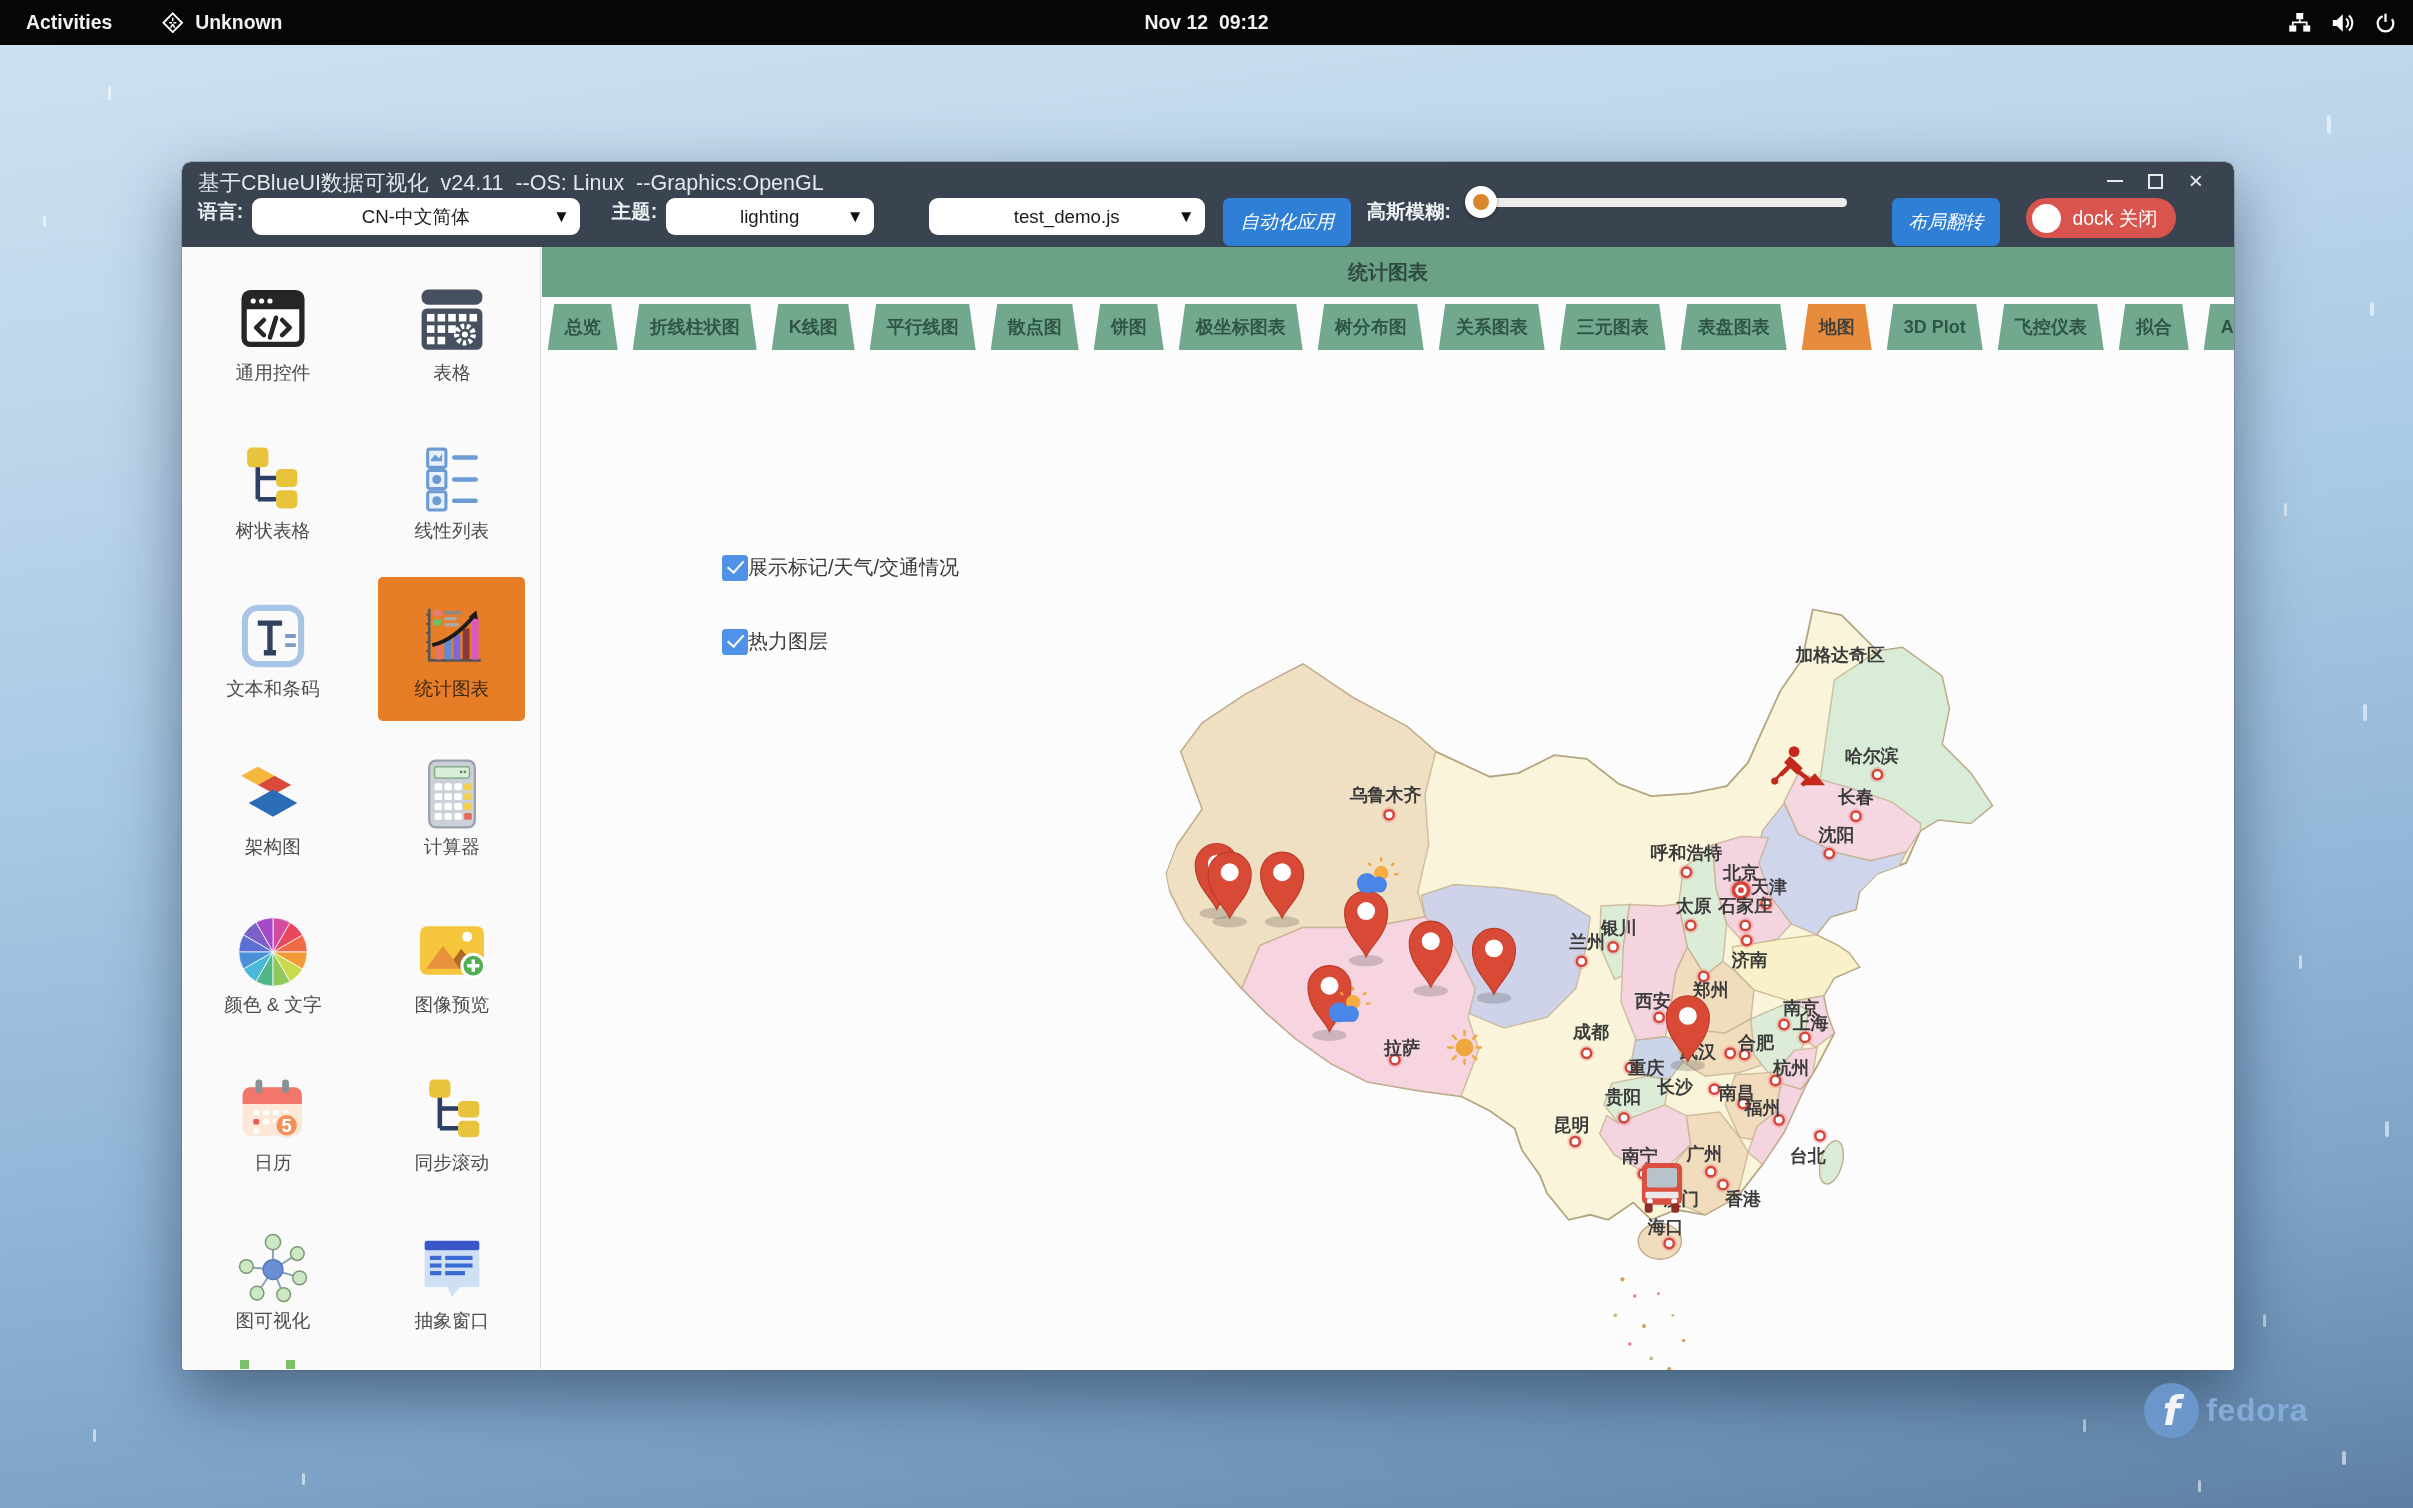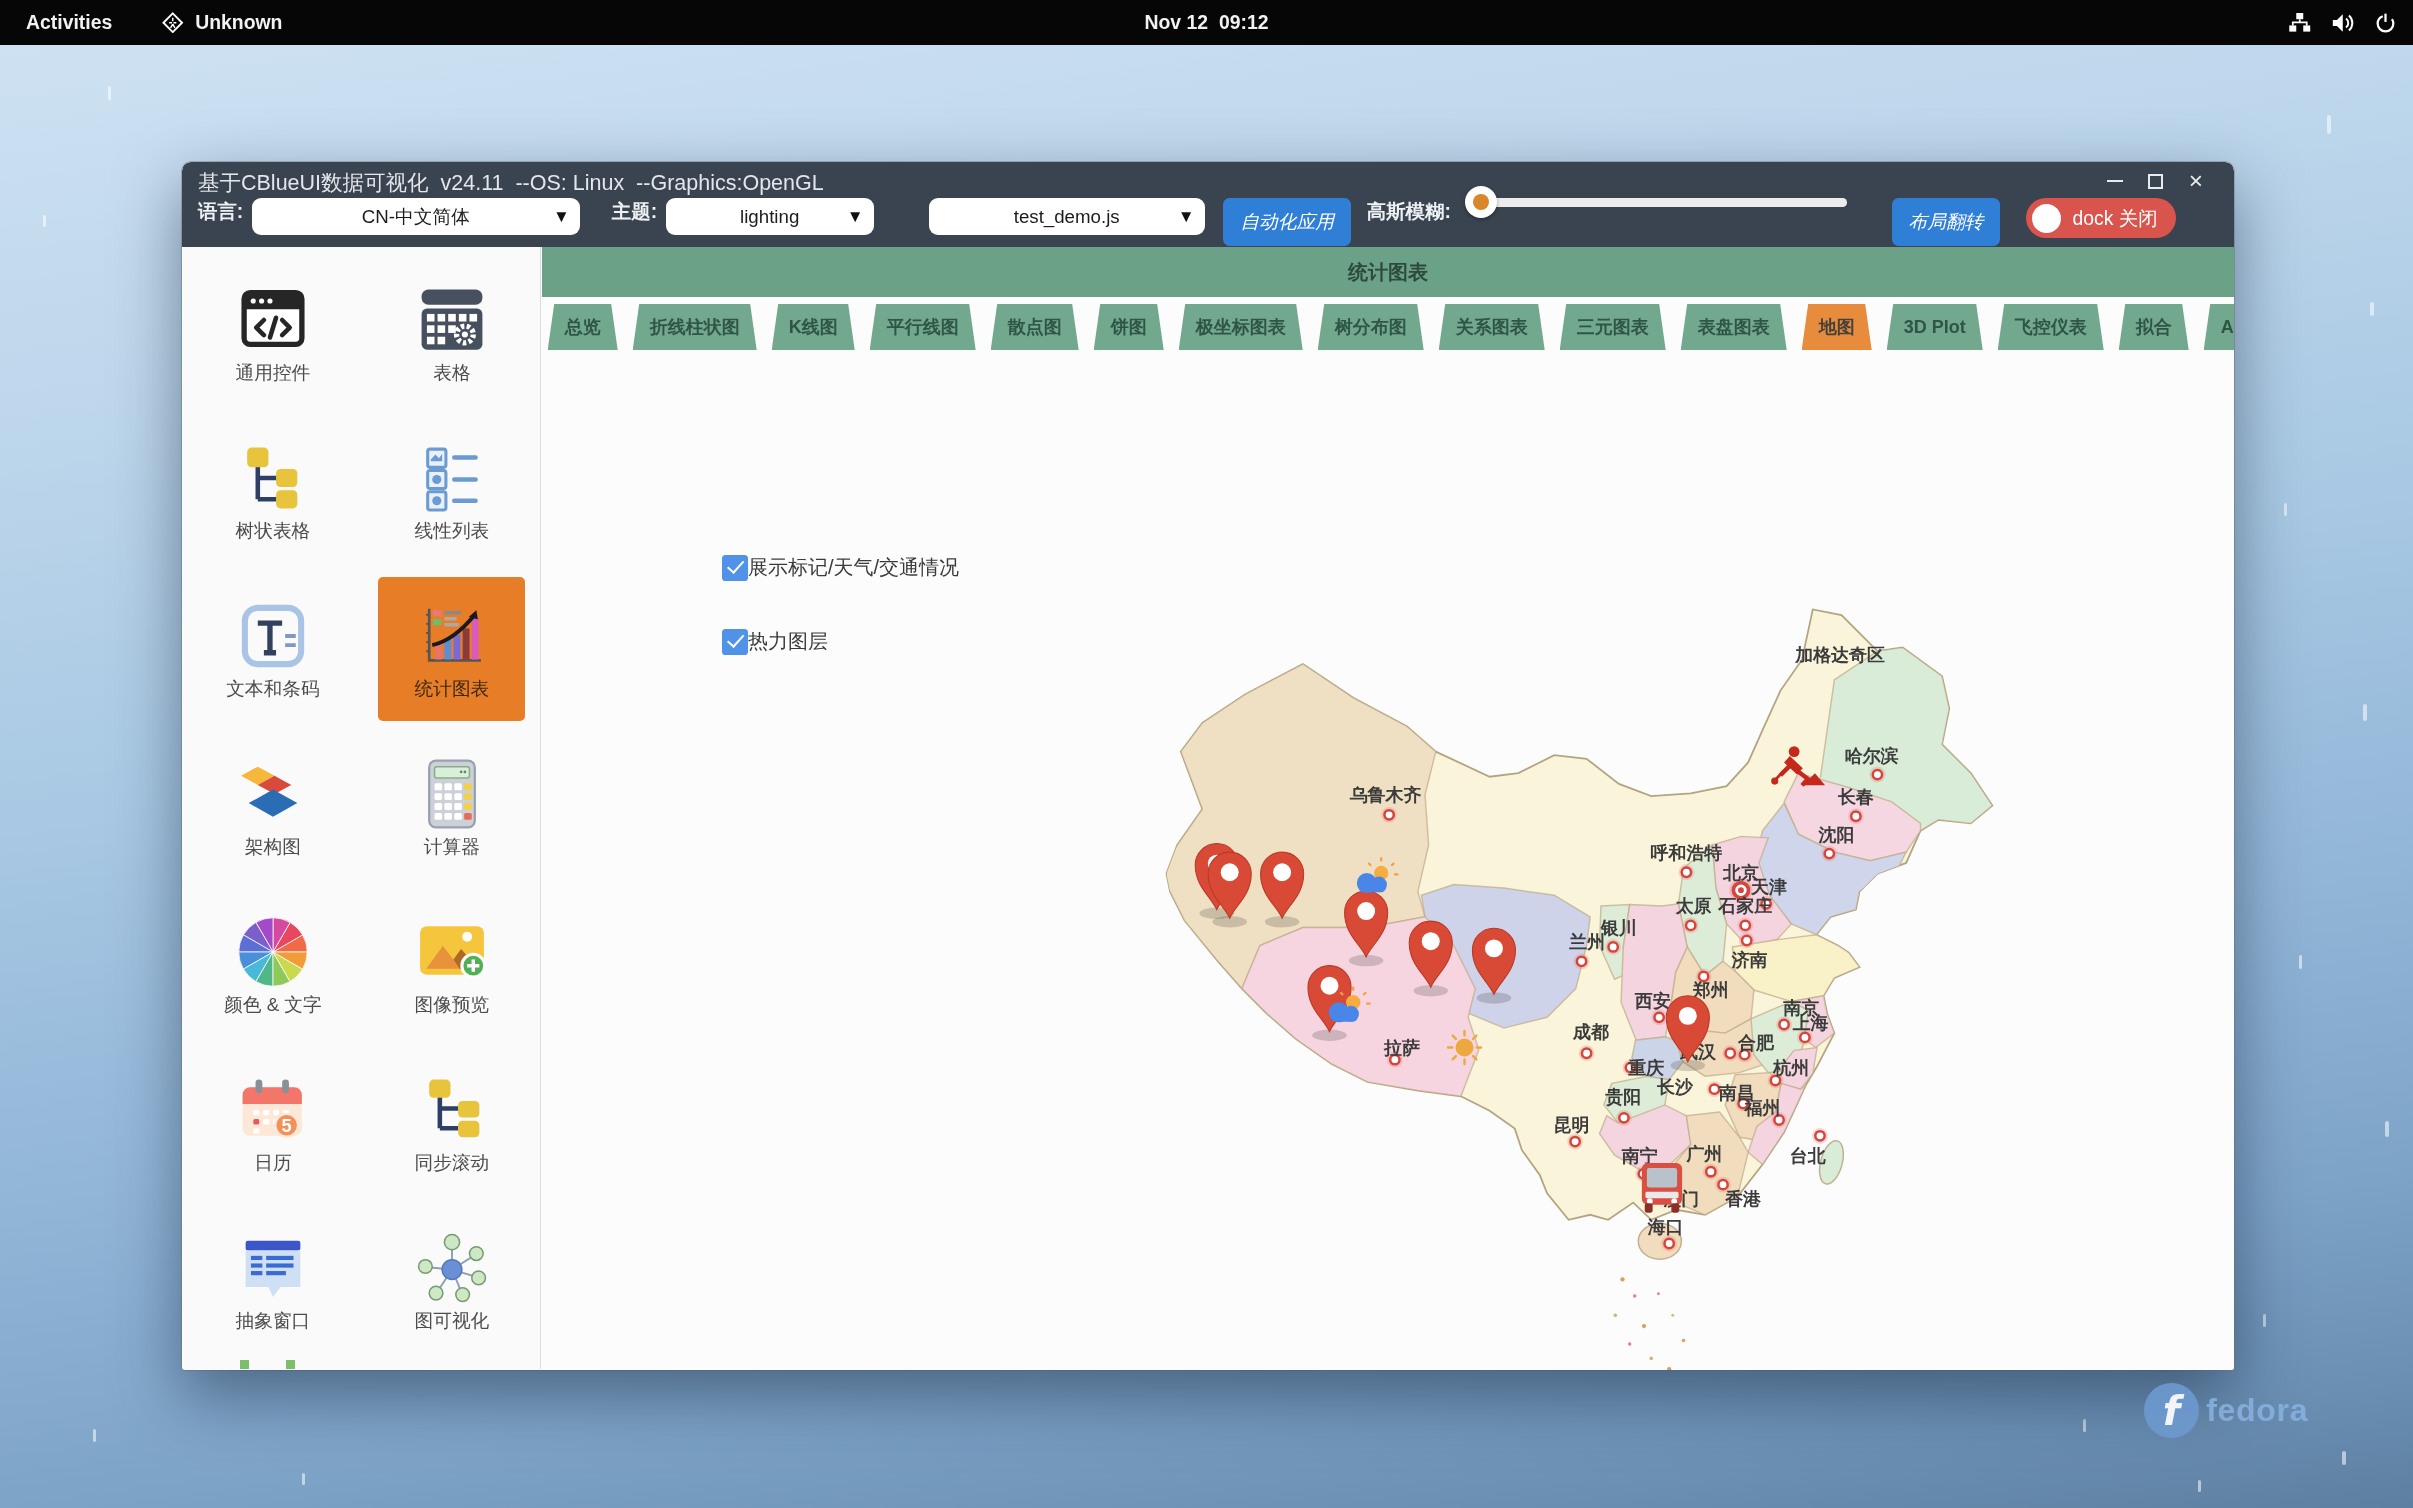--- a/index.html
+++ b/index.html
@@ -422,55 +422,55 @@
                   <rect x="58" y="64" width="28" height="22" rx="6" fill="#e8c33c"></rect>
                 </svg>
               </div>
               <div class="side-label">同步滚动</div>
             </div>
           </div>
           <div class="side-item">
             <div class="side-card">
               <div class="icon-box">
                 <svg viewBox="0 0 100 100">
+                  <g stroke="#8aa0b5" stroke-width="2.5">
+                    <path d="M50,52 L50,18 M50,52 L80,33 M50,52 L83,62 M50,52 L63,83 M50,52 L31,81 M50,52 L18,49"></path>
+                  </g>
+                  <g fill="#cde8c4" stroke="#7a9a72" stroke-width="2">
+                    <circle cx="50" cy="16" r="10"></circle>
+                    <circle cx="82" cy="31" r="9"></circle>
+                    <circle cx="85" cy="63" r="9"></circle>
+                    <circle cx="64" cy="85" r="9"></circle>
+                    <circle cx="29" cy="83" r="9"></circle>
+                    <circle cx="15" cy="48" r="9"></circle>
+                  </g>
+                  <circle cx="50" cy="52" r="13" fill="#6b8fd4" stroke="#5577bb" stroke-width="2"></circle>
+                </svg>
+              </div>
+              <div class="side-label">图可视化</div>
+            </div>
+          </div>
+          <div class="side-item">
+            <div class="side-card">
+              <div class="icon-box">
+                <svg viewBox="0 0 100 100">
                   <rect x="14" y="14" width="72" height="13" rx="3" fill="#3a56c9"></rect>
                   <rect x="14" y="27" width="72" height="48" fill="#cfe0f5"></rect>
                   <g fill="#3a6bd4">
                     <rect x="21" y="34" width="15" height="5.5"></rect>
                     <rect x="41" y="34" width="36" height="5.5"></rect>
                     <rect x="21" y="44" width="15" height="5.5"></rect>
                     <rect x="41" y="44" width="36" height="5.5"></rect>
                     <rect x="21" y="54" width="15" height="5.5"></rect>
                     <rect x="41" y="54" width="26" height="5.5"></rect>
                   </g>
                   <polygon points="44,75 60,75 50,88" fill="#cfe0f5"></polygon>
                 </svg>
               </div>
               <div class="side-label">抽象窗口</div>
-            </div>
-          </div>
-          <div class="side-item">
-            <div class="side-card">
-              <div class="icon-box">
-                <svg viewBox="0 0 100 100">
-                  <g stroke="#8aa0b5" stroke-width="2.5">
-                    <path d="M50,52 L50,18 M50,52 L80,33 M50,52 L83,62 M50,52 L63,83 M50,52 L31,81 M50,52 L18,49"></path>
-                  </g>
-                  <g fill="#cde8c4" stroke="#7a9a72" stroke-width="2">
-                    <circle cx="50" cy="16" r="10"></circle>
-                    <circle cx="82" cy="31" r="9"></circle>
-                    <circle cx="85" cy="63" r="9"></circle>
-                    <circle cx="64" cy="85" r="9"></circle>
-                    <circle cx="29" cy="83" r="9"></circle>
-                    <circle cx="15" cy="48" r="9"></circle>
-                  </g>
-                  <circle cx="50" cy="52" r="13" fill="#6b8fd4" stroke="#5577bb" stroke-width="2"></circle>
-                </svg>
-              </div>
-              <div class="side-label">图可视化</div>
             </div>
           </div>
         </div>
       <div id="side-partial">
           <i></i>
           <i></i>
         </div>
     </div>
 
     <div id="main">

